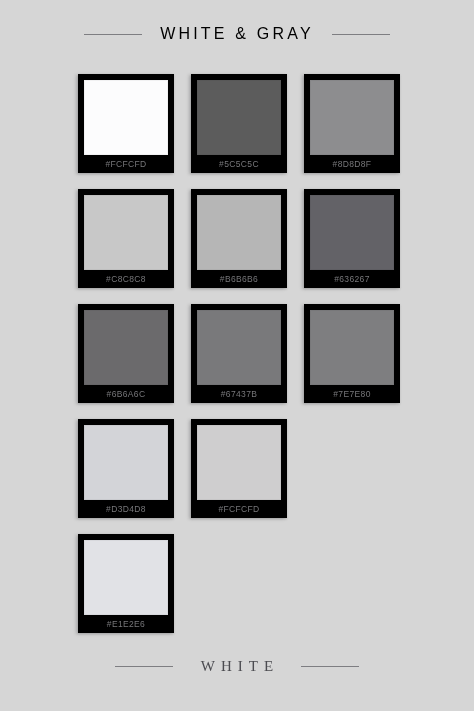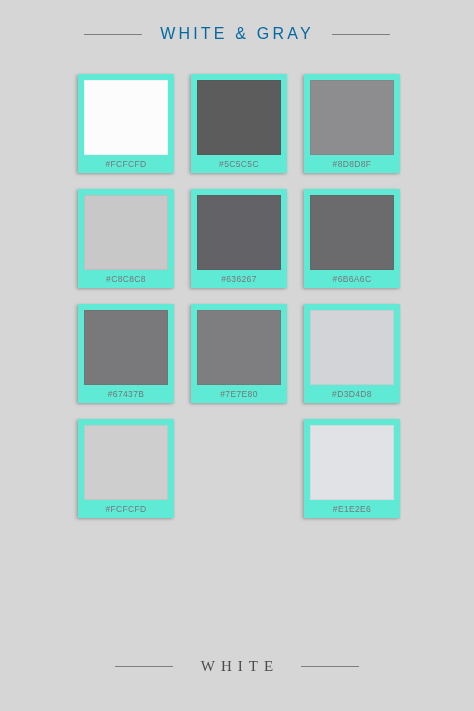--- a/index.html
+++ b/index.html
@@ -31,42 +31,42 @@
     display: block;
     height: 1px;
     background: #6f6f73;
     opacity: .85;
   }
   .rule-head { width: 58px; }
   .header-title {
     font-family: "Liberation Sans", sans-serif;
     font-size: 16px;
     letter-spacing: 3.2px;
-    color: #0369a1;
+    color: #000000;
     font-weight: 400;
     white-space: nowrap;
     line-height: 1;
   }
 
   
   .grid {
     position: absolute;
     top: 74px;
     left: 78px;
     width: 322px;
     display: grid;
     grid-template-columns: repeat(3, 96px);
     grid-template-rows: repeat(5, 99px);
     column-gap: 17px;
     row-gap: 16px;
   }
   .card {
     width: 96px;
     height: 99px;
-    background: #5eead4;
+    background: #000000;
     box-sizing: border-box;
     padding: 6px 6px 0 6px;
     box-shadow: -2px 1px 3px rgba(110,110,112,.40),
                  0 1px 2px rgba(110,110,112,.25);
     display: flex;
     flex-direction: column;
     align-items: center;
   }
   .card.is-empty {
     background: transparent;
@@ -134,20 +134,24 @@
     </div>
     <div class="card">
       <div class="swatch" style="background: rgb(141, 141, 143);"></div>
       <div class="card-label">#8D8D8F</div>
     </div>
     <div class="card">
       <div class="swatch" style="background: rgb(200, 200, 200);"></div>
       <div class="card-label">#C8C8C8</div>
     </div>
     <div class="card">
+      <div class="swatch" style="background: rgb(182, 182, 182);"></div>
+      <div class="card-label">#B6B6B6</div>
+    </div>
+    <div class="card">
       <div class="swatch" style="background: rgb(99, 98, 103);"></div>
       <div class="card-label">#636267</div>
     </div>
     <div class="card">
       <div class="swatch" style="background: rgb(107, 106, 108);"></div>
       <div class="card-label">#6B6A6C</div>
     </div>
     <div class="card">
       <div class="swatch" style="background: rgb(121, 121, 123);"></div>
       <div class="card-label">#67437B</div>

